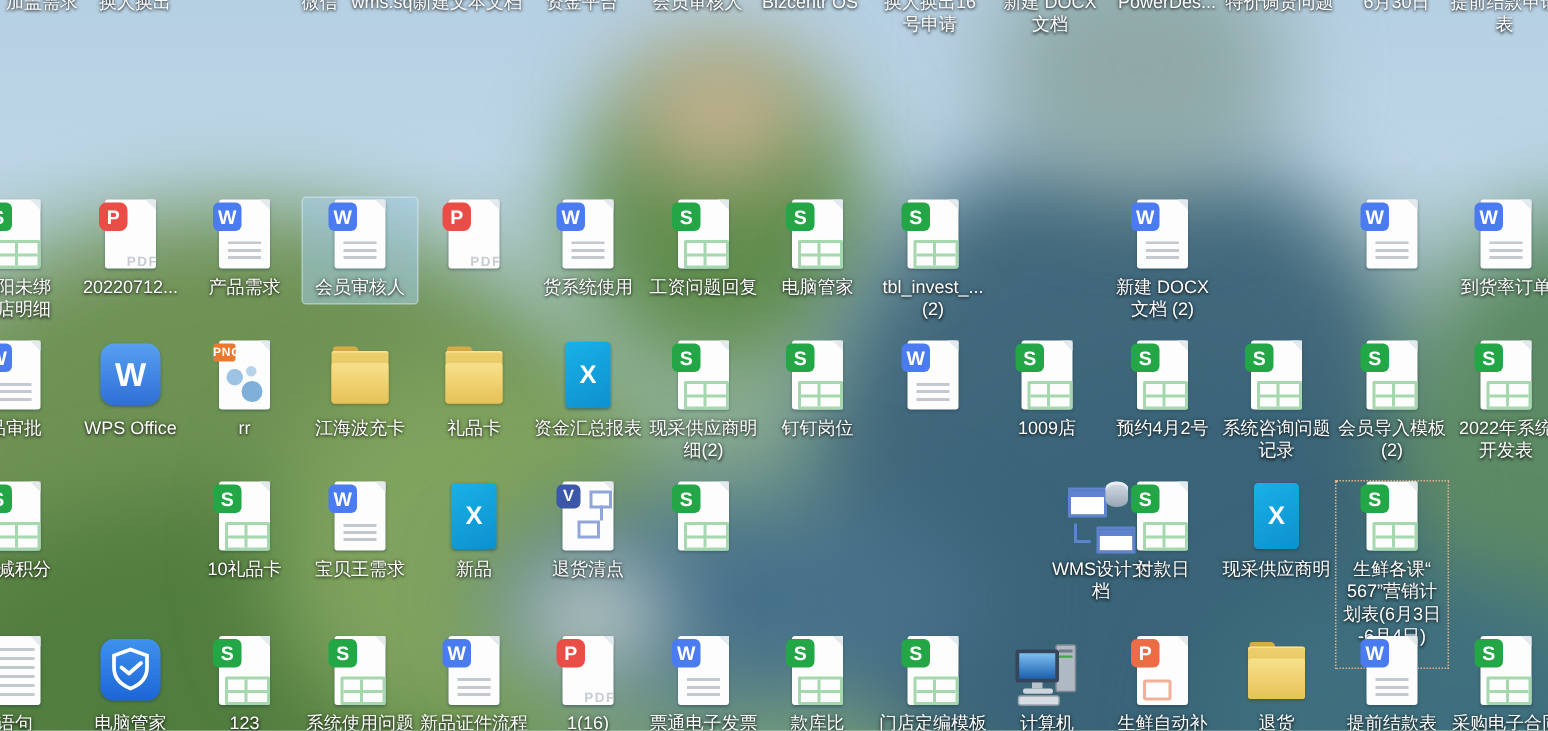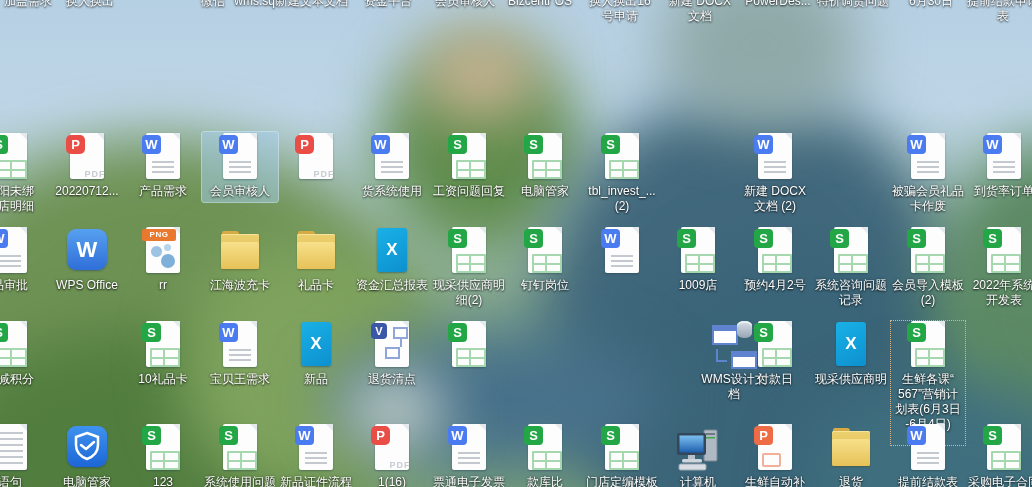--- a/index.html
+++ b/index.html
@@ -58,21 +58,21 @@
   .folder-tab{position:absolute;left:6px;top:5px;width:17px;height:10px;background:#d8ab45;border-radius:2px 3px 0 0;}
   .folder-body{position:absolute;left:5px;top:8px;width:38px;height:35px;border-radius:2px;
     background:linear-gradient(180deg,#ecd06f,#dfb84e);box-shadow:inset 0 1px 0 #f7e498,0 1px 2px rgba(80,60,10,.35);}
   .folder-front{position:absolute;left:5px;top:16px;width:38px;height:27px;border-radius:2px;
     background:linear-gradient(180deg,#f7e08a,#e6c258);}
   .tile{position:absolute;left:4px;top:3px;width:40px;height:41px;border-radius:9px;
     color:#fff;font-weight:bold;font-size:22px;line-height:41px;text-align:center;
     box-shadow:0 1px 2px rgba(20,50,90,.4);}
   .tile-wps{background:linear-gradient(180deg,#57a0f0,#2f6fd8);}
   .tile-pcm{background:linear-gradient(180deg,#3f92ef,#1c66d6);}
-  .png-banner{position:absolute;left:3px;top:3px;width:34px;height:12px;background:#e8792e;border-radius:2px;
+  .png-banner{position:absolute;left:3px;top:3px;width:15px;height:12px;background:#e8792e;border-radius:2px;
     color:#fff;font-weight:bold;font-size:8px;line-height:12px;text-align:center;letter-spacing:.5px;}
   .png-dot1{position:absolute;left:12px;top:20px;width:11px;height:11px;border-radius:50%;background:#9cc3e4;}
   .png-dot2{position:absolute;left:22px;top:28px;width:14px;height:14px;border-radius:50%;background:#7fb0da;}
   .png-dot3{position:absolute;left:25px;top:18px;width:7px;height:7px;border-radius:50%;background:#b7d4ea;}
   .vx1{position:absolute;right:8px;top:7px;width:11px;height:8px;border:2px solid #90a6da;background:#fff;}
   .vx2{position:absolute;right:16px;top:27px;width:11px;height:8px;border:2px solid #90a6da;background:#fff;}
   .vline{position:absolute;right:14px;top:17px;width:2px;height:10px;background:#90a6da;}
   .wt1{position:absolute;left:2px;top:5px;width:22px;height:16px;border:2px solid #5f83cf;
     background:linear-gradient(#5f83cf 0 4px,#fff 4px);}
   .wt2{position:absolute;right:1px;bottom:1px;width:22px;height:14px;border:2px solid #5f83cf;
@@ -228,22 +228,20 @@
       </div>
       <div class="label">新建 DOCX
 文档 (2)</div>
     </div>
     <div class="cell" style="left: 890px; top: 132px;">
       <div class="glyph">
         <div class="page"></div>
         <div class="badge badge-blue"><span>W</span></div>
         <div class="lines-gray"></div>
       </div>
-      <div class="label">被骗会员礼品
-卡作废</div>
     </div>
     <div class="cell" style="left: 966px; top: 132px;">
       <div class="glyph">
         <div class="page"></div>
         <div class="badge badge-blue"><span>W</span></div>
         <div class="lines-gray"></div>
       </div>
       <div class="label">到货率订单</div>
     </div>
     <div class="cell" style="left: -28px; top: 226px;">

